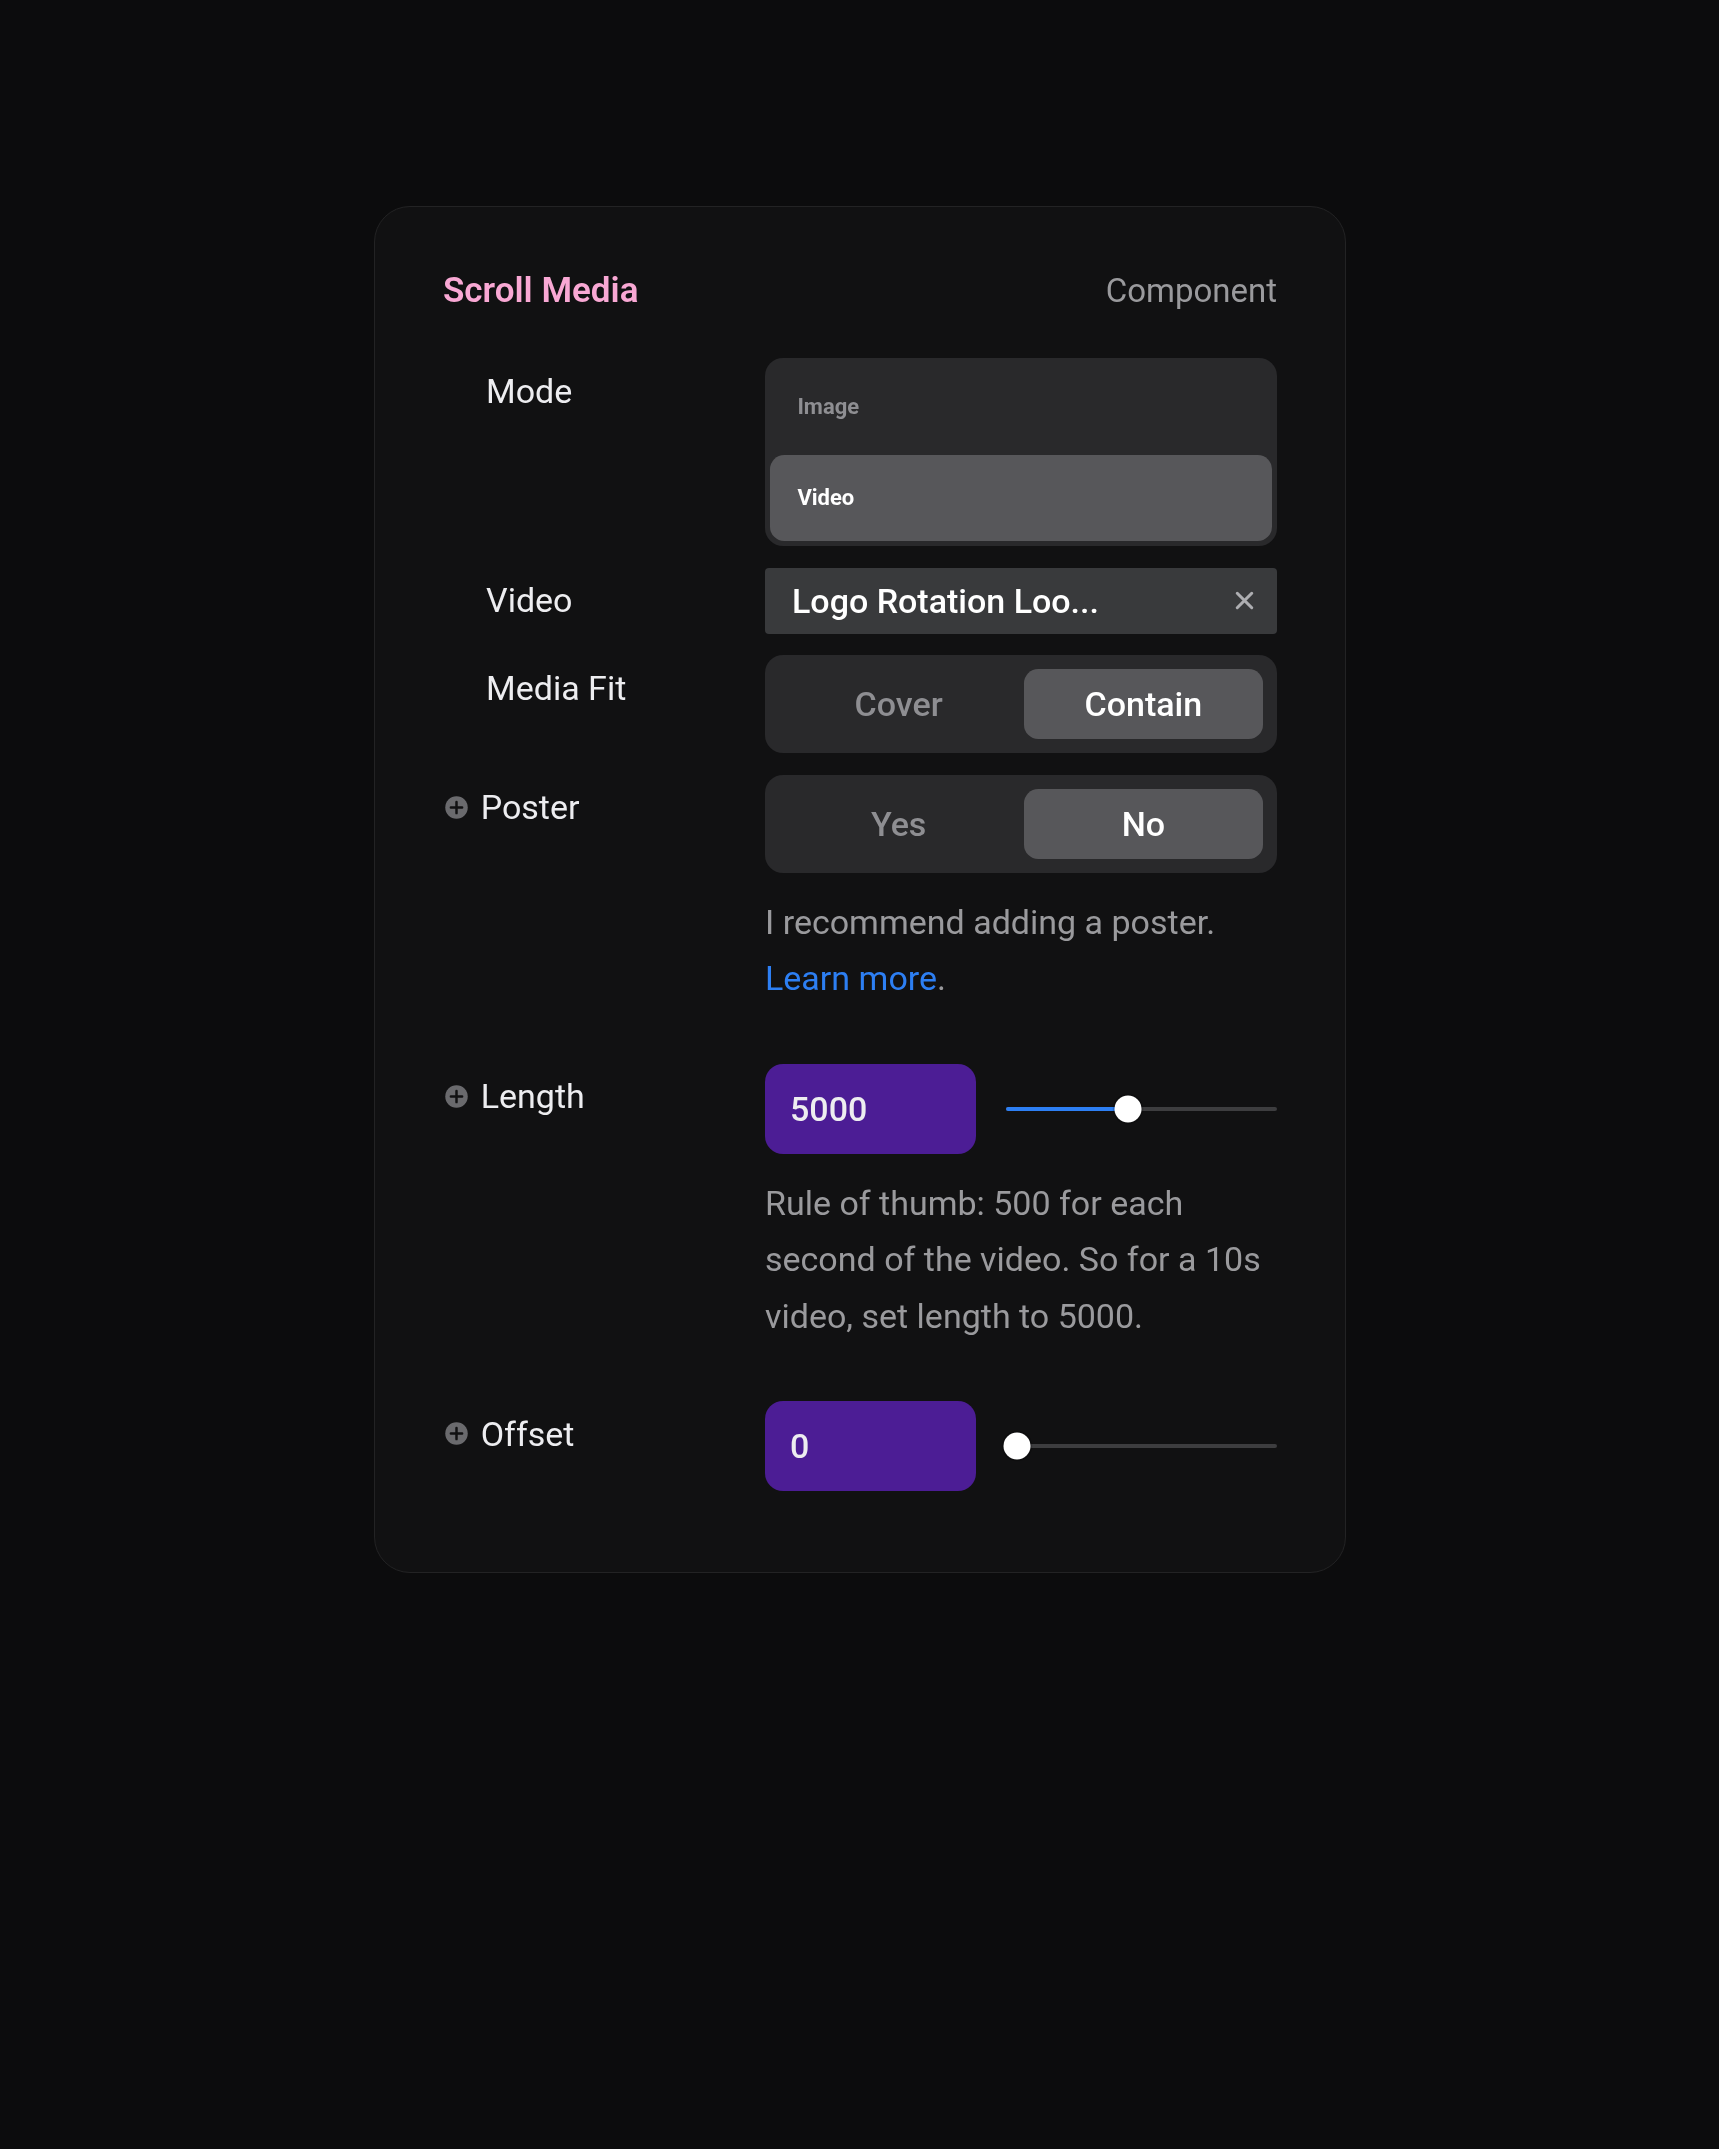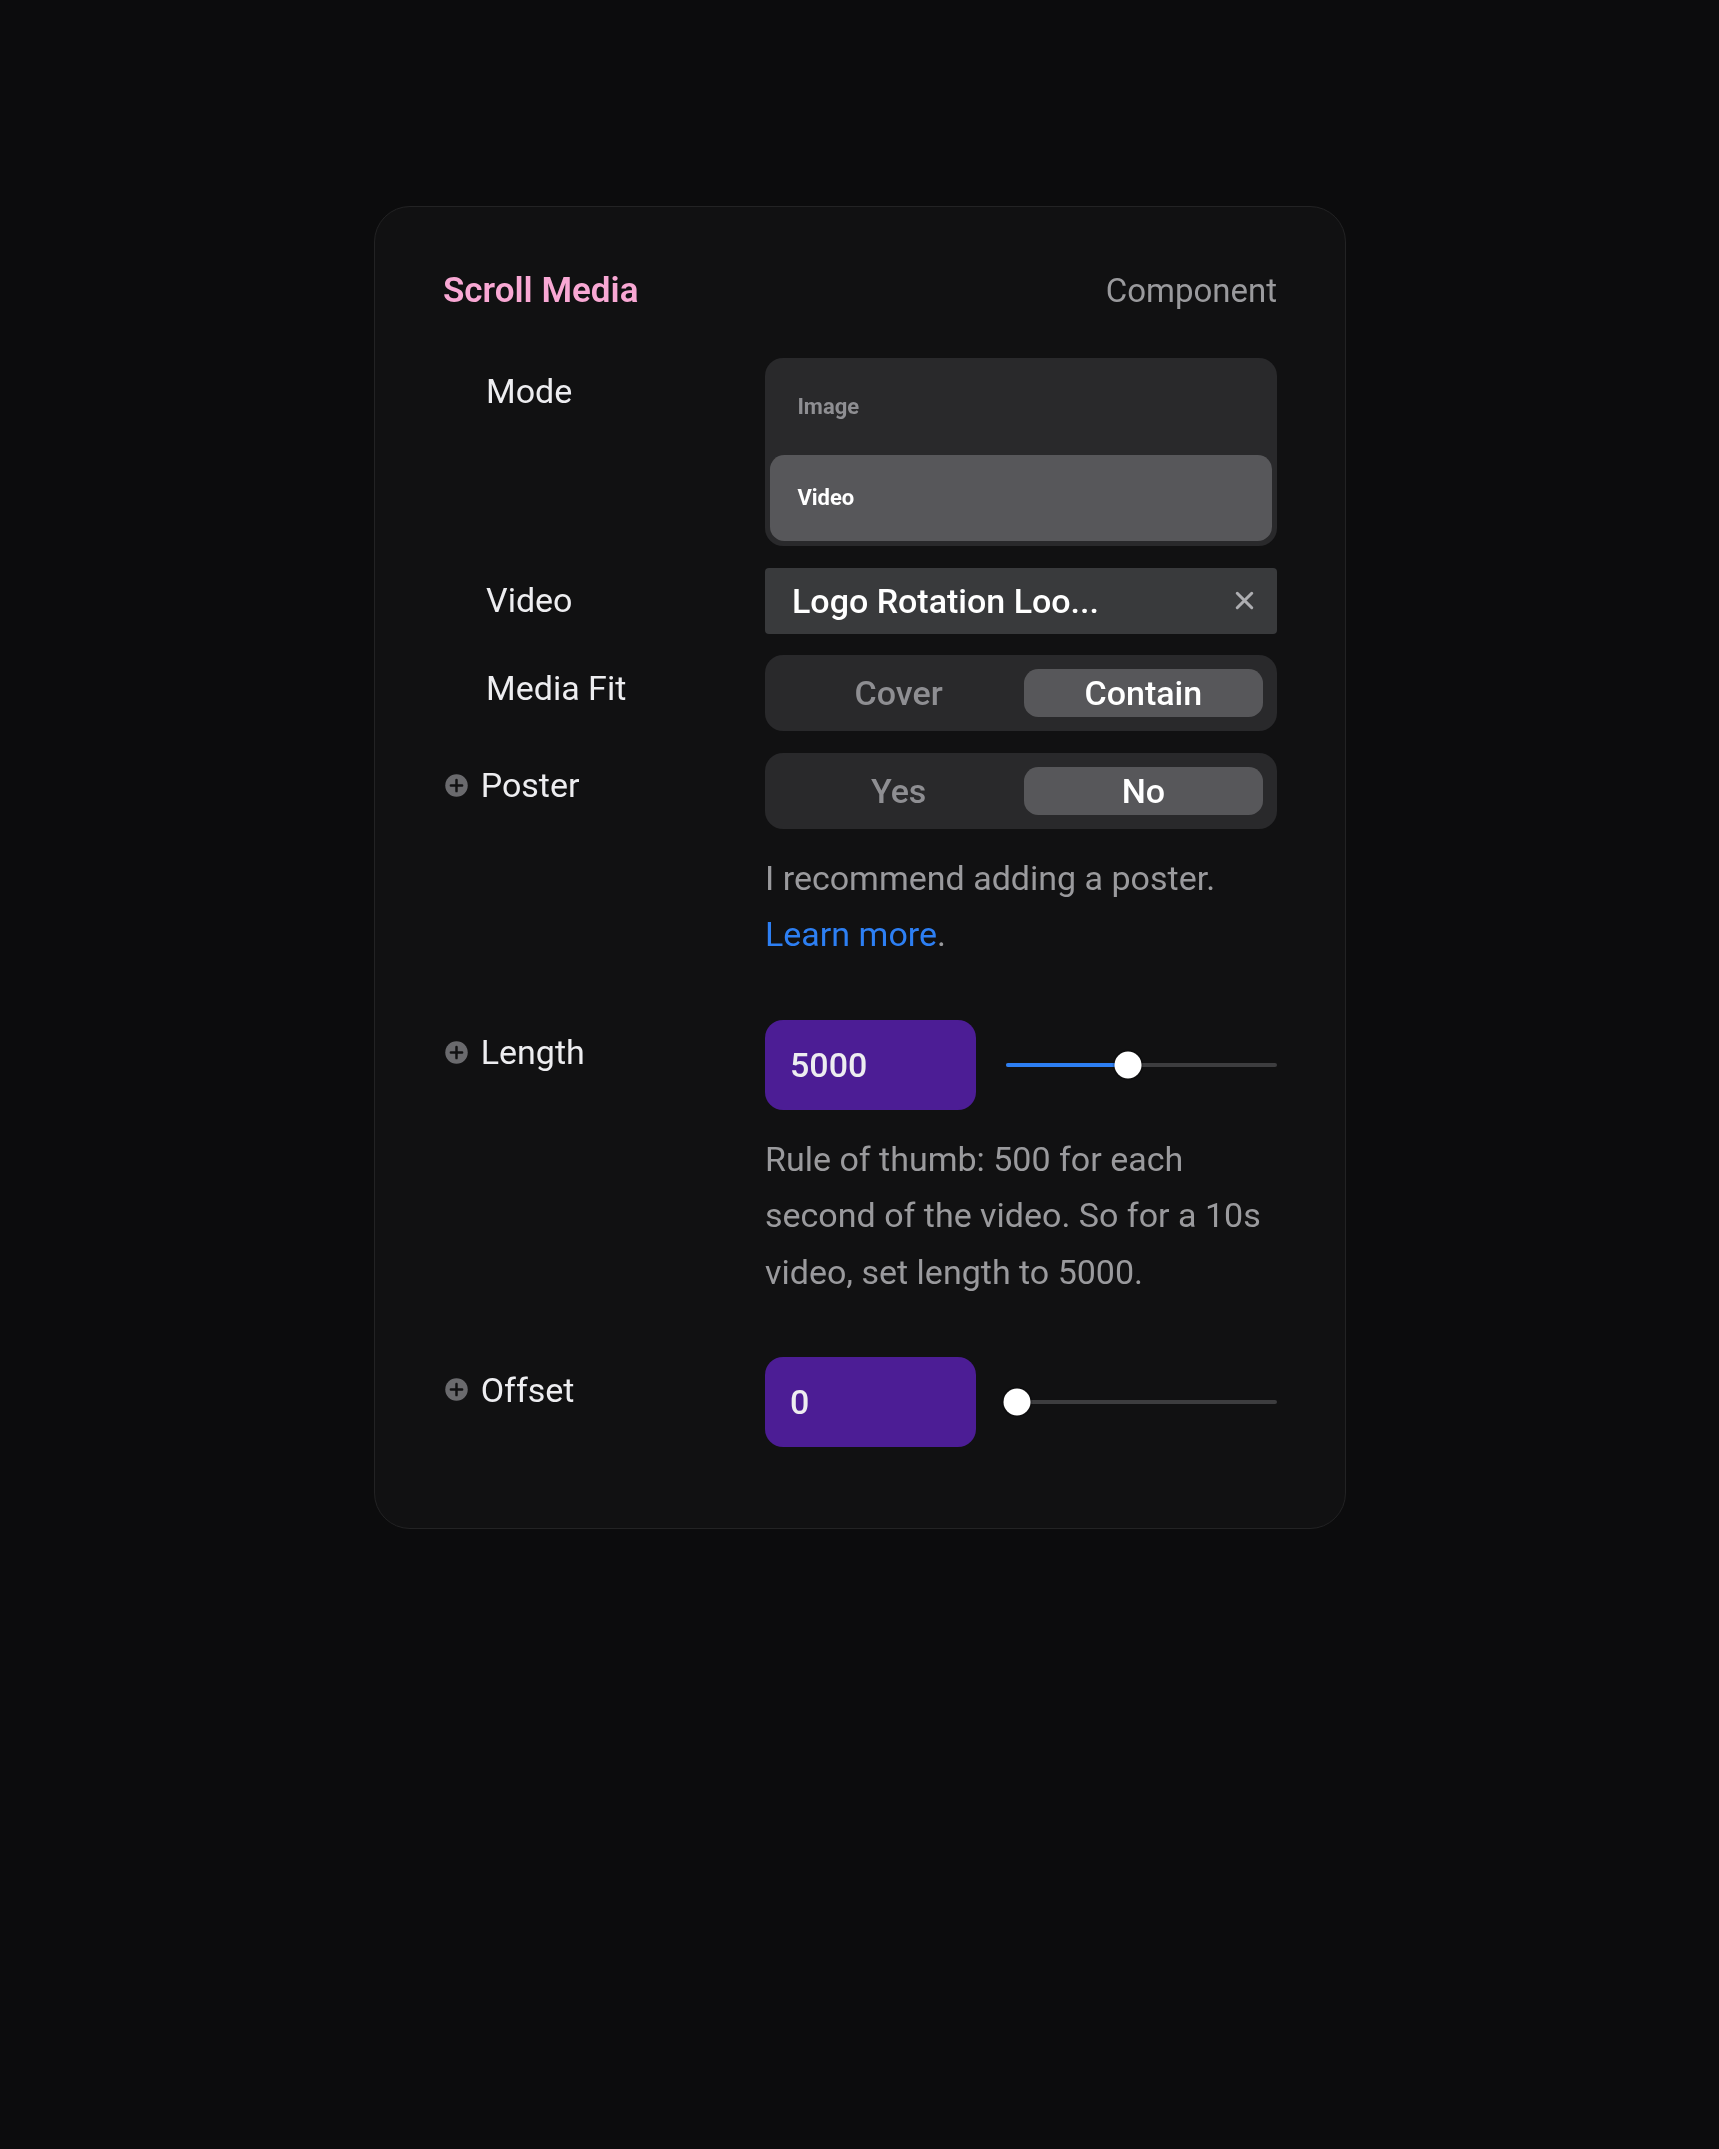--- a/index.html
+++ b/index.html
@@ -107,21 +107,21 @@
     color: #fff;
   }
 
   
   .seg-h {
     background: #29292b;
     border-radius: 18px;
     padding: 14px;
     display: flex;
     gap: 5.4px;
-    height: 76px;
+    height: 98px;
   }
   .seg-h .seg-opt {
     flex: 1;
     border-radius: 14.3px;
     display: flex;
     align-items: center;
     justify-content: center;
     font-size: 34px;
     font-weight: 500;
     color: #8e8e92;

